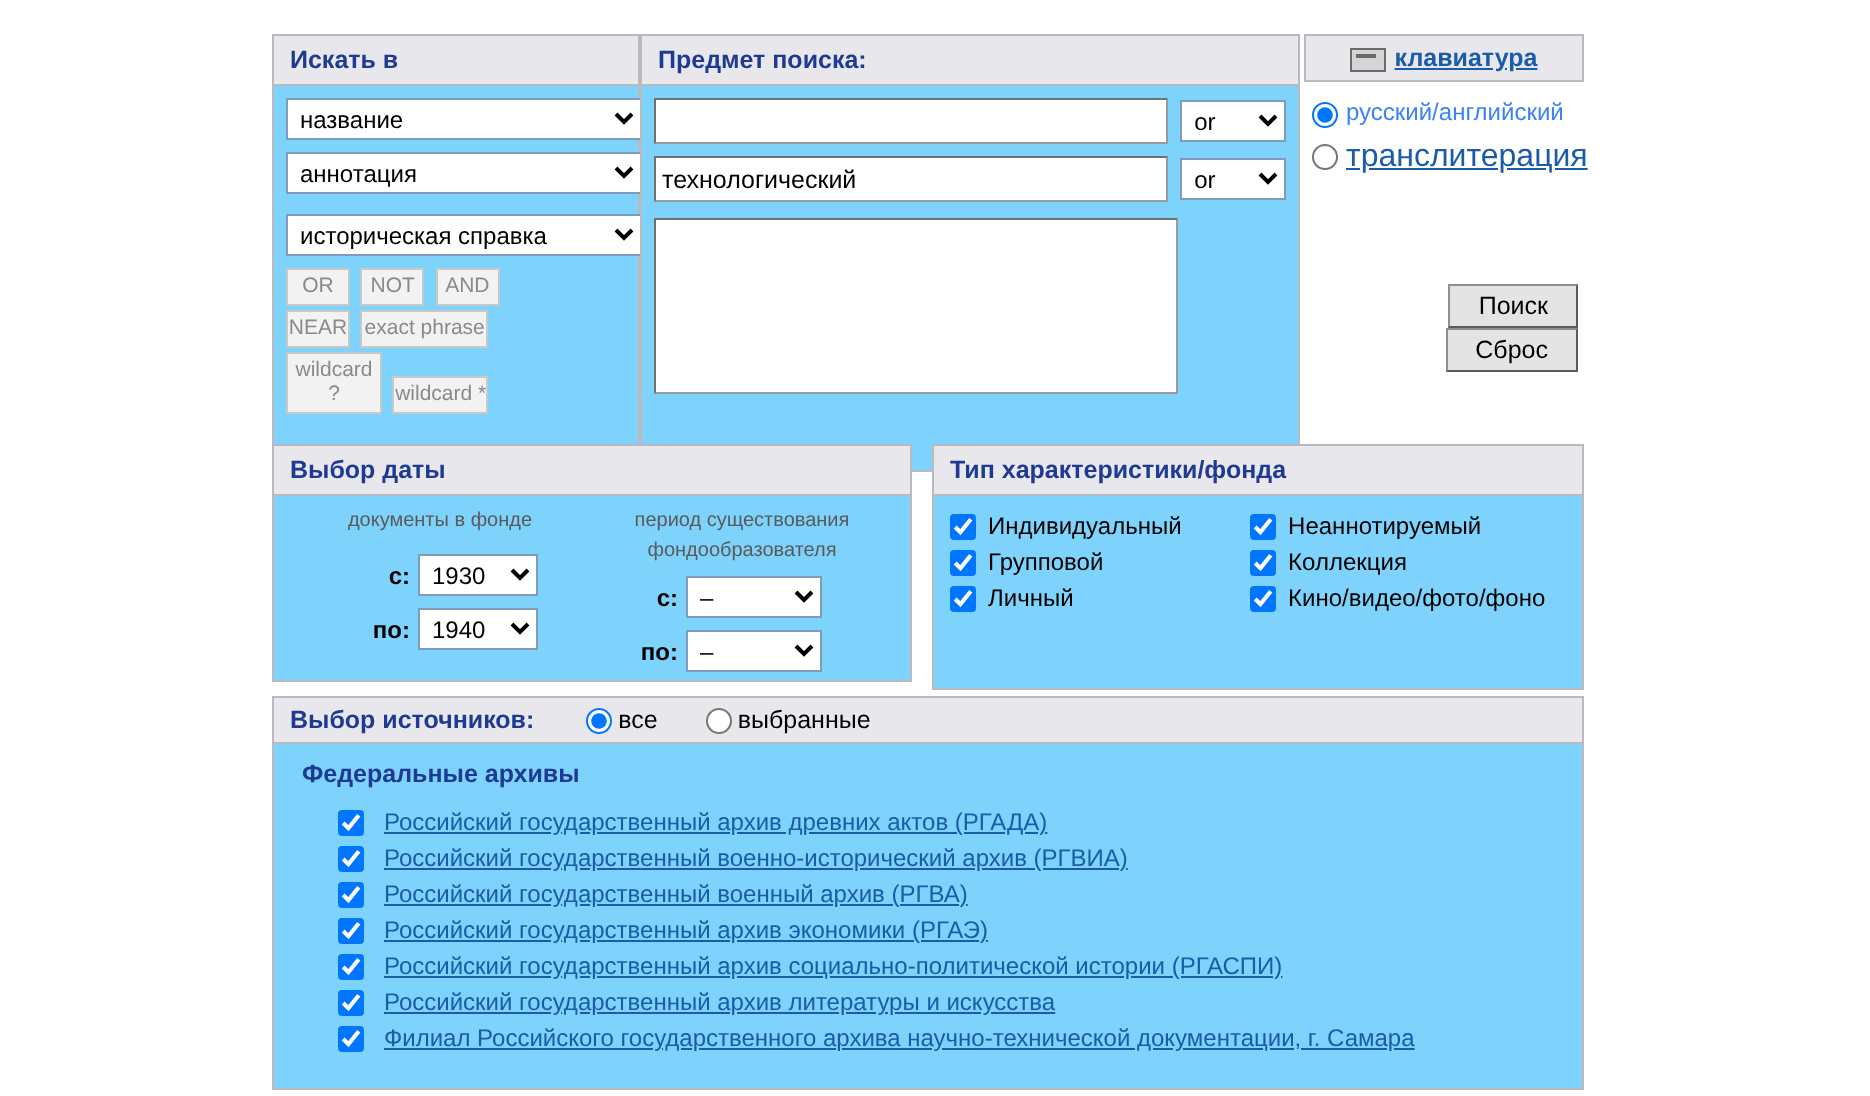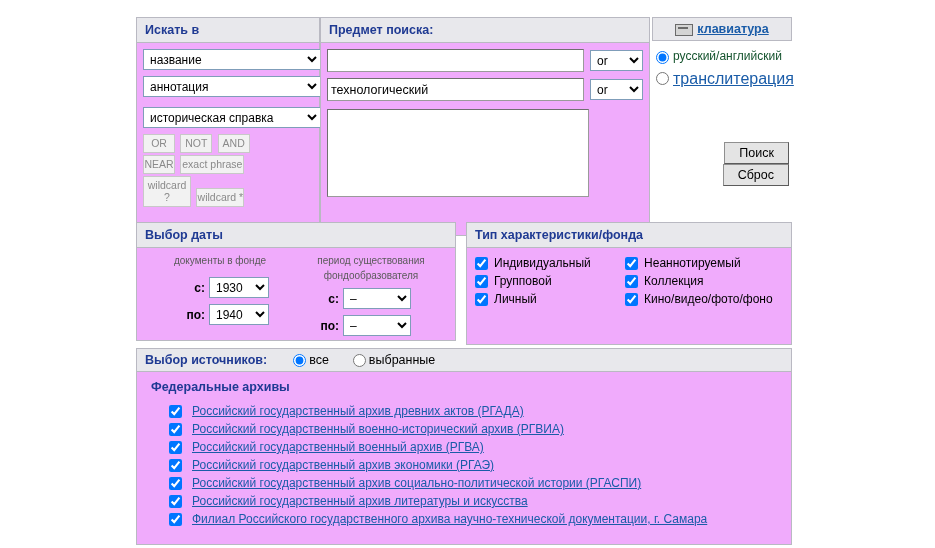--- a/index.html
+++ b/index.html
@@ -21,21 +21,21 @@
     background: #e8e8ec;
     border: 1px solid #b9b9c2;
     color: #1f3a93;
     font-weight: bold;
     font-size: 12.5px;
     padding: 5px 8px;
   }
   .panel-body {
     border: 1px solid #b9b9c2;
     border-top: none;
-    background: #f0abfc;
+    background: #7dd3fc;
   }
   select.win {
     font-family: "Liberation Sans", sans-serif;
     font-size: 12px;
     border: 1px solid #7f9db9;
     background: #ffffff;
     height: 21px;
     padding: 1px 2px;
   }
   input.txt {
@@ -208,21 +208,21 @@
     </div>
   </div>
 
   <div id="kbd-panel">
     <div class="panel-header" style="text-align:center; padding:4px 6px;">
       <span class="kbd-ico"></span><a class="lnk" href="#">клавиатура</a>
     </div>
     <div style="padding:8px 6px 0 4px;">
       <div style="display:flex; align-items:flex-start; margin-bottom:6px;">
         <input type="radio" name="lang" checked="" style="margin: 2px 4px 0px 0px;">
-        <span style="color:#14532d; font-size:12px;">русский/английский</span>
+        <span style="color:#3b82f6; font-size:12px;">русский/английский</span>
       </div>
       <div style="display:flex; align-items:flex-start;">
         <input type="radio" name="lang" style="margin: 2px 4px 0px 0px;">
         <a class="lnk" href="#" style="font-size:16px;">транслитерация</a>
       </div>
     </div>
     <div style="margin-top:54px; text-align:right; padding-right:3px;">
       <button class="btn">Поиск</button>
       <button class="btn" style="margin-left:4px;">Сброс</button>
     </div>

